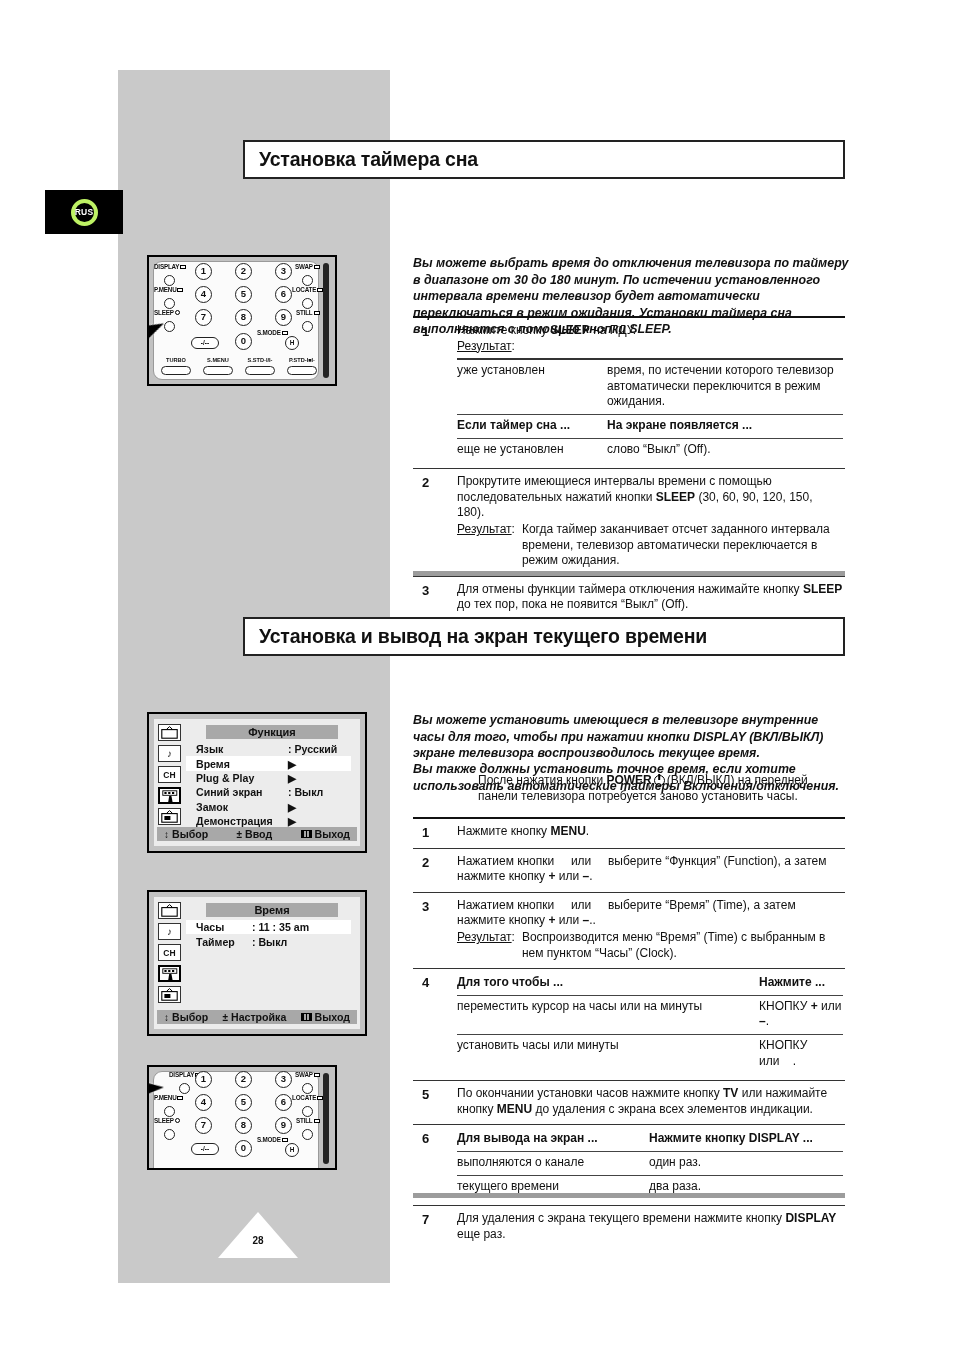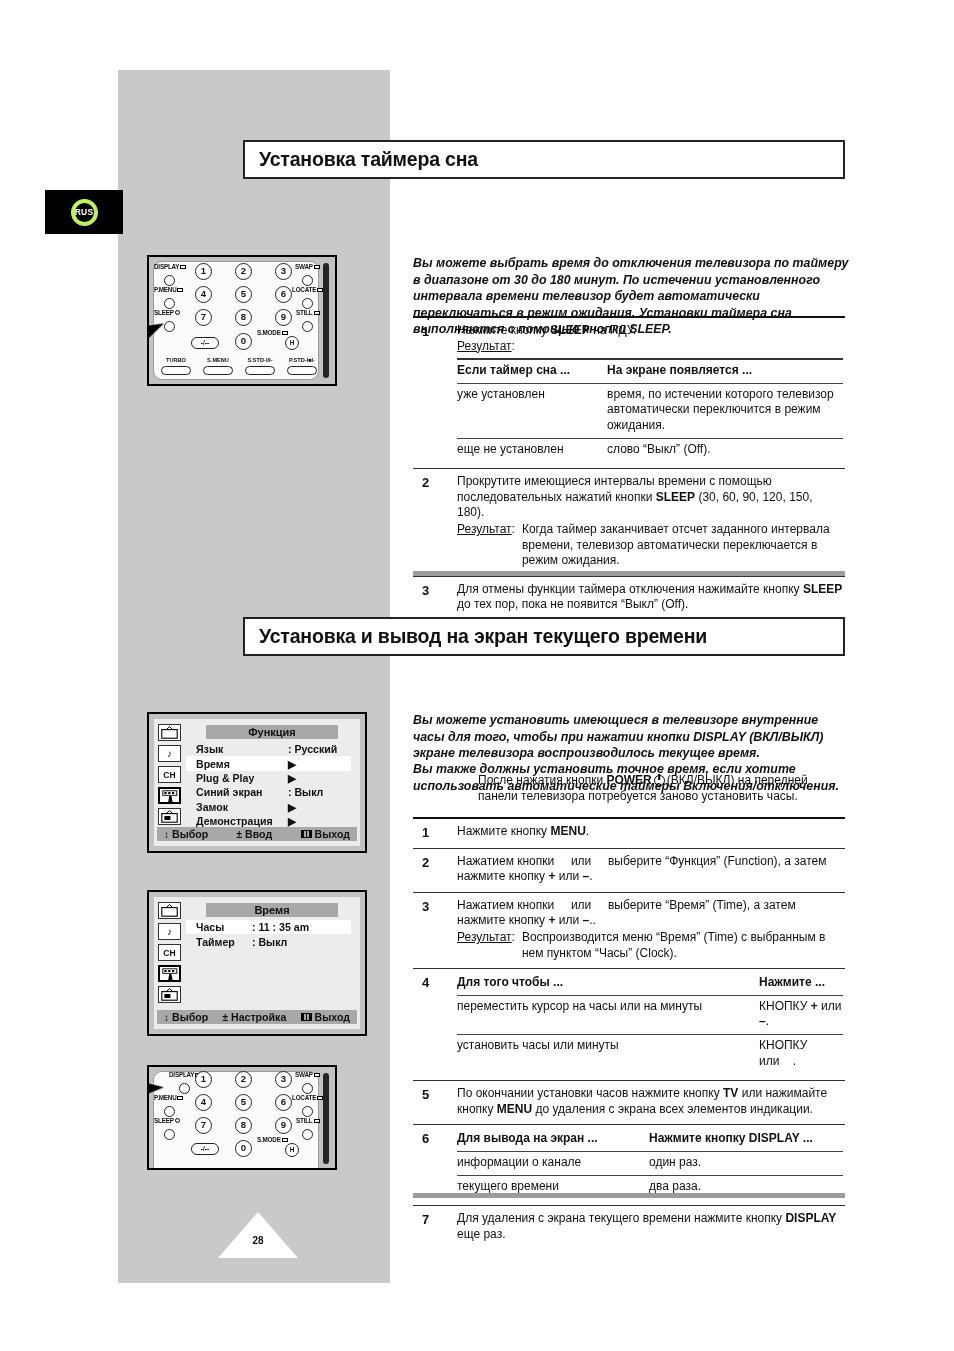--- a/index.html
+++ b/index.html
@@ -93,27 +93,27 @@
 
   <p class="abs intro" style="left:413px; top:227px; width:440px;">Вы можете выбрать время до отключения телевизора по таймеру в диапазоне от 30 до 180 минут. По истечении установленного интервала времени телевизор будет автоматически переключаться в режим ожидания. Установки таймера сна выполняются с помощью кнопки SLEEP.</p>
 
   <div class="abs steps" style="left:413px; top:316px;">
     <div class="step">
       <div class="num">1</div>
       <div class="content">
         <div><span>Нажмите кнопку </span><span style="font-weight: bold;">SLEEP</span><span> на ПДУ.</span></div>
         <div><span style="text-decoration: underline;">Результат</span><span>:</span></div>
         <div class="mtable t1">
+          <div class="trow">
+            <div class="c1">уже установлен</div>
+            <div class="c2">время, по истечении которого телевизор автоматически переключится в режим ожидания.</div>
+          </div>
           <div class="trow thead">
             <div class="c1">Если таймер сна ...</div>
             <div class="c2">На экране появляется ...</div>
-          </div>
-          <div class="trow">
-            <div class="c1">уже установлен</div>
-            <div class="c2">время, по истечении которого телевизор автоматически переключится в режим ожидания.</div>
           </div>
           <div class="trow">
             <div class="c1">еще не установлен</div>
             <div class="c2">слово “Выкл” (Off).</div>
           </div>
         </div>
       </div>
     </div>
     <div class="step">
       <div class="num">2</div>
@@ -195,21 +195,21 @@
     </div>
     <div class="step">
       <div class="num">6</div>
       <div class="content">
         <div class="mtable t6" style="border-top:none; margin-top:0;">
           <div class="trow thead" style="padding-top:1px;">
             <div class="c1">Для вывода на экран ...</div>
             <div class="c2">Нажмите кнопку DISPLAY  ...</div>
           </div>
           <div class="trow">
-            <div class="c1">информации о канале</div>
+            <div class="c1">выполняются о канале</div>
             <div class="c2"><span>один раз.</span></div>
           </div>
           <div class="trow">
             <div class="c1">текущего времени</div>
             <div class="c2"><span>два раза.</span></div>
           </div>
         </div>
       </div>
     </div>
     <div class="step">

